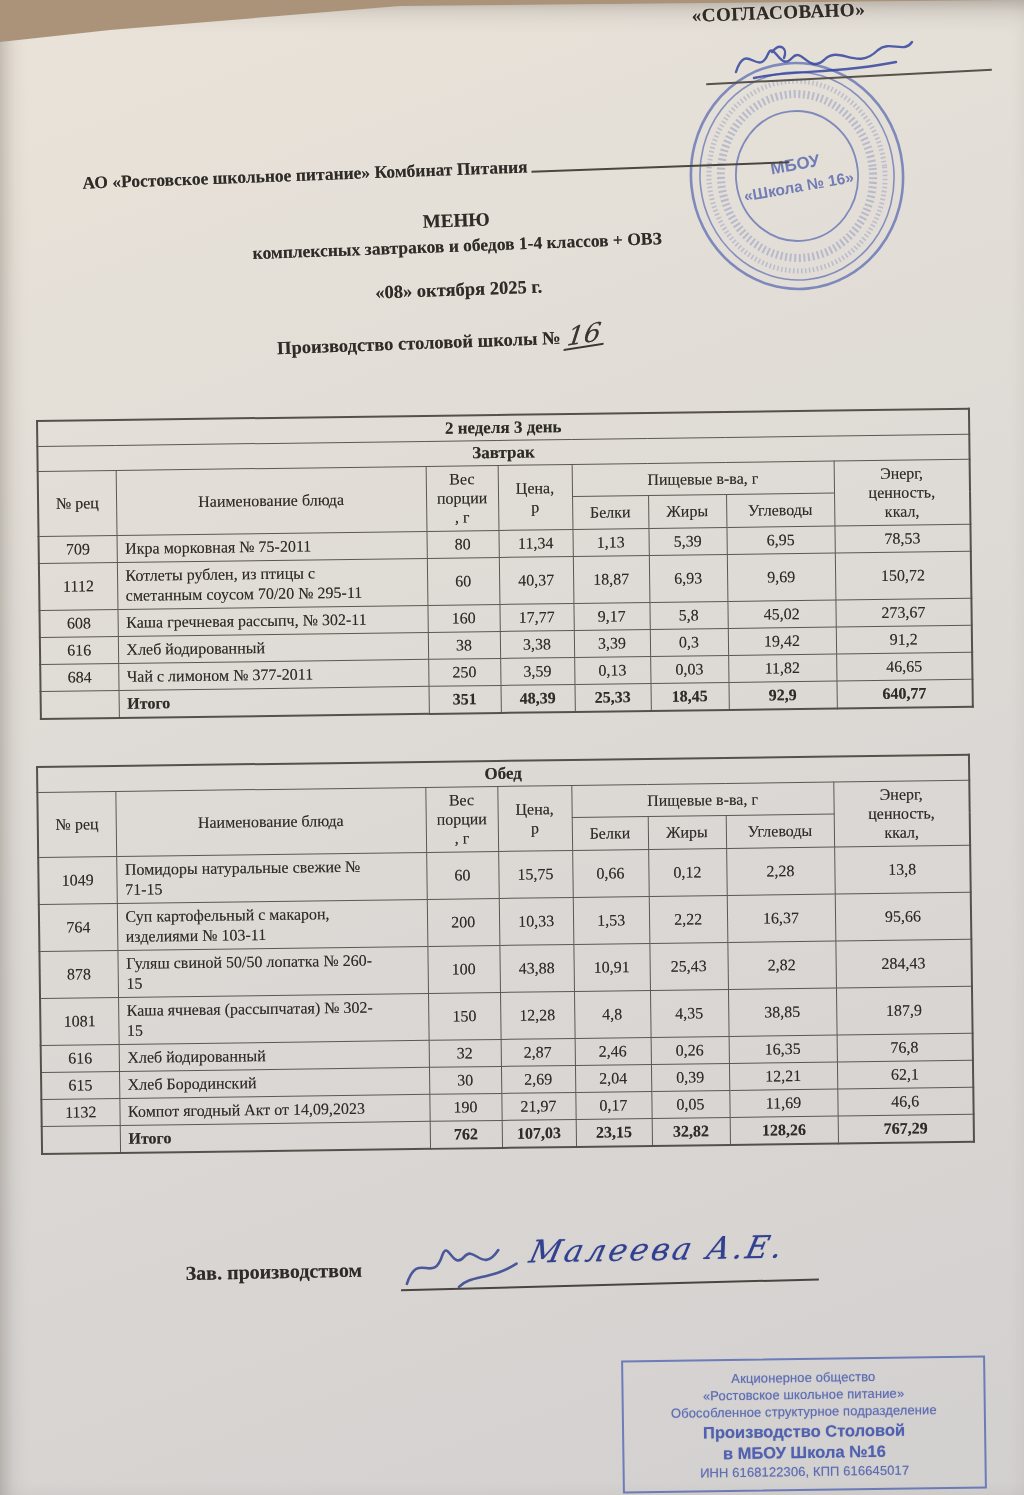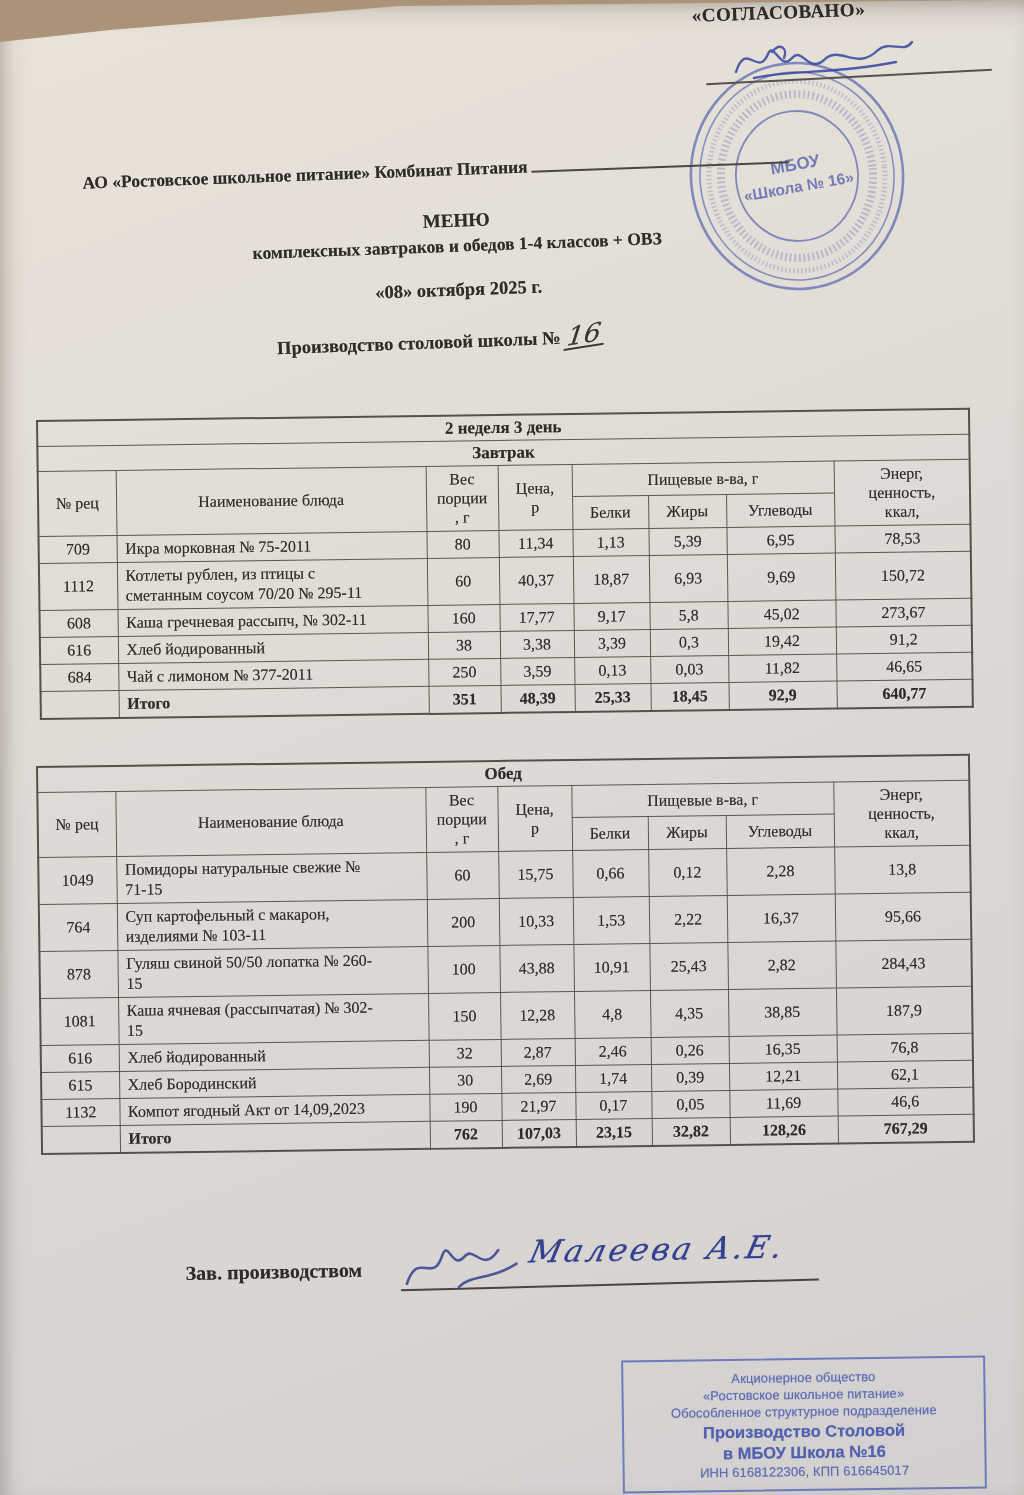--- a/index.html
+++ b/index.html
@@ -307,21 +307,21 @@
             <td>2,46</td>
             <td>0,26</td>
             <td>16,35</td>
             <td>76,8</td>
           </tr>
           <tr>
             <td>615</td>
             <td>Хлеб Бородинский</td>
             <td>30</td>
             <td>2,69</td>
-            <td>1,74</td>
+            <td>2,04</td>
             <td>0,39</td>
             <td>12,21</td>
             <td>62,1</td>
           </tr>
           <tr>
             <td>1132</td>
             <td>Компот ягодный Акт от 14,09,2023</td>
             <td>190</td>
             <td>21,97</td>
             <td>0,17</td>

